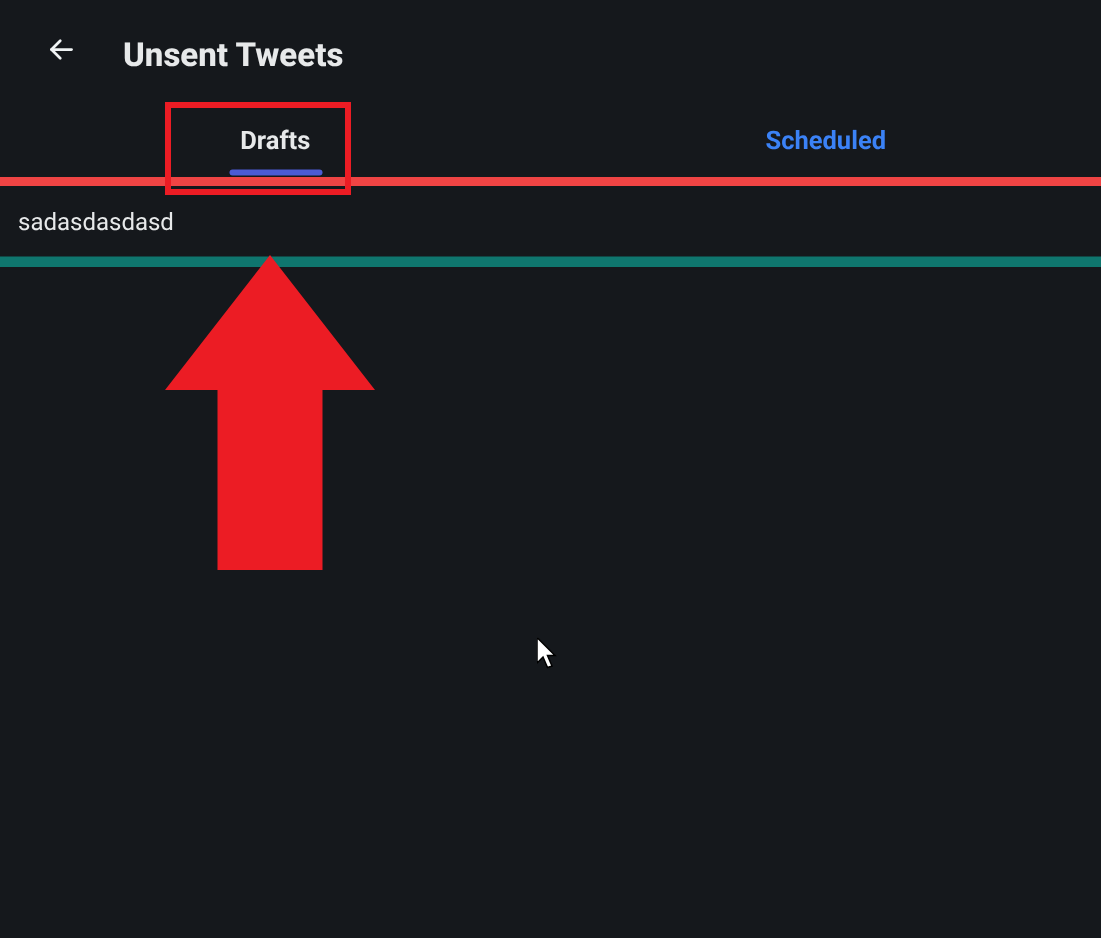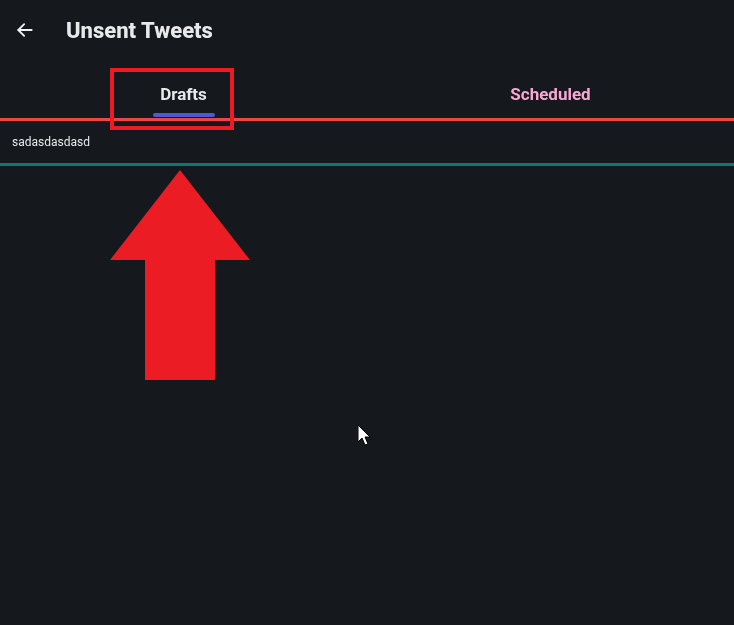--- a/index.html
+++ b/index.html
@@ -8,22 +8,22 @@
     width: 734px;
     height: 625px;
     background: #15181c;
     font-family: -apple-system, BlinkMacSystemFont, "Segoe UI", Roboto, Helvetica, Arial, sans-serif;
     color: #e7e9ea;
     overflow: hidden;
     position: relative;
   }
   .header {
     display: flex;
-    align-items: center;
-    padding: 10px 8px;
+    align-items: flex-end;
+    padding: 10px 24px;
     height: 40px;
   }
   .back-btn {
     width: 34px;
     height: 34px;
     display: flex;
     align-items: center;
     justify-content: center;
     border-radius: 50%;
     cursor: pointer;
@@ -40,30 +40,30 @@
     color: #eff3f4;
     font-weight: 700;
     font-size: 15px;
     border: none;
     border-radius: 9999px;
     padding: 8px 18px;
     cursor: pointer;
   }
   .tabs {
     display: flex;
-    border-bottom: 3px solid #ef4444;
+    border-bottom: 6px solid #ef4444;
     margin-top: 8px;
   }
   .tab {
     flex: 1;
     text-align: center;
     padding: 16px 0 14px 0;
     font-size: 17px;
     font-weight: 700;
-    color: #f9a8d4;
+    color: #3b82f6;
     cursor: pointer;
     position: relative;
   }
   .tab.active { color: #e7e9ea; }
   .tab.active::after {
     content: "";
     position: absolute;
     bottom: 1px;
     left: 50%;
     transform: translateX(-50%);
@@ -74,23 +74,23 @@
   }
   .highlight-box {
     position: absolute;
     border: 4px solid #ec1c24;
     pointer-events: none;
     box-sizing: border-box;
   }
   .draft-list { }
   .draft-item {
     padding: 14px 12px;
-    font-size: 12px;
+    font-size: 16px;
     color: #e7e9ea;
-    border-bottom: 3px solid #0f766e;
+    border-bottom: 7px solid #0f766e;
     cursor: pointer;
   }
   .arrow-annotation {
     position: absolute;
     pointer-events: none;
   }
   .cursor {
     position: absolute;
     pointer-events: none;
   }

